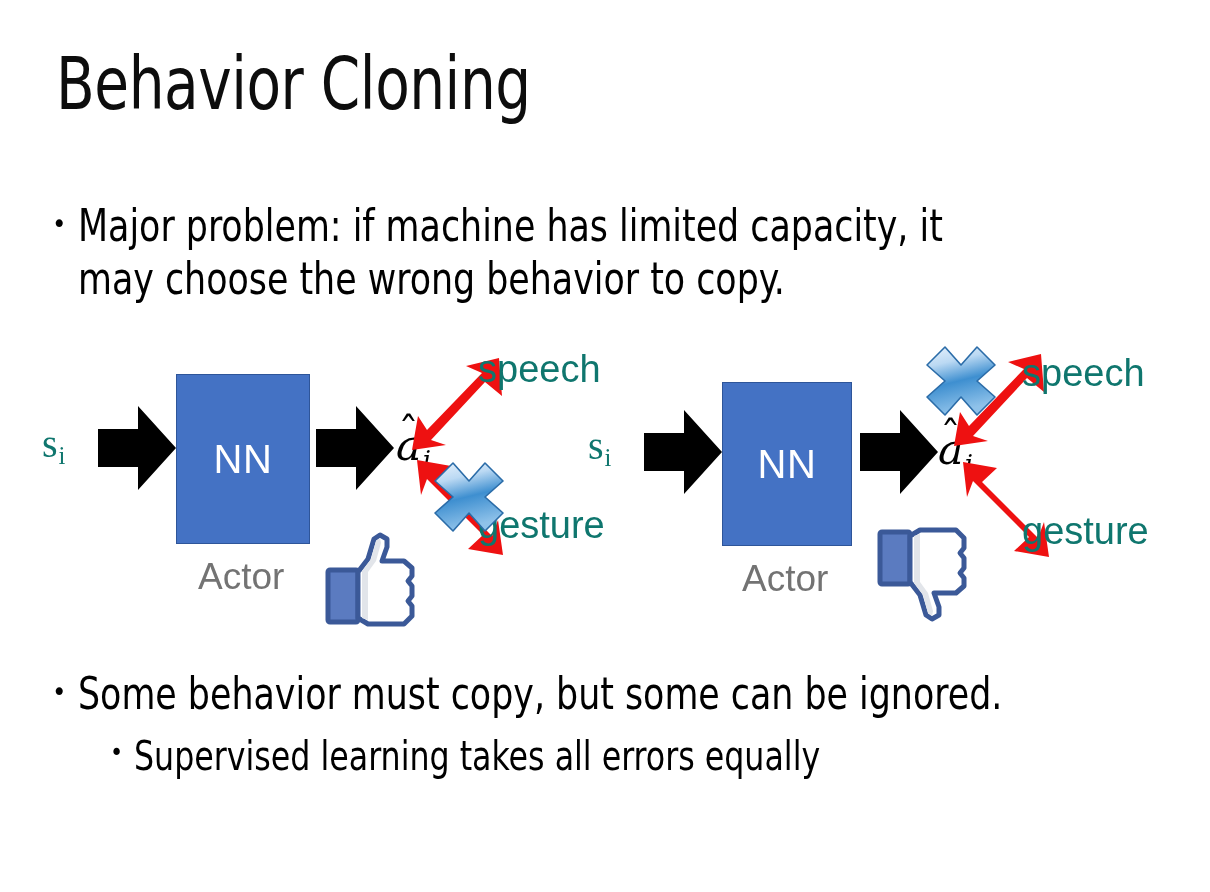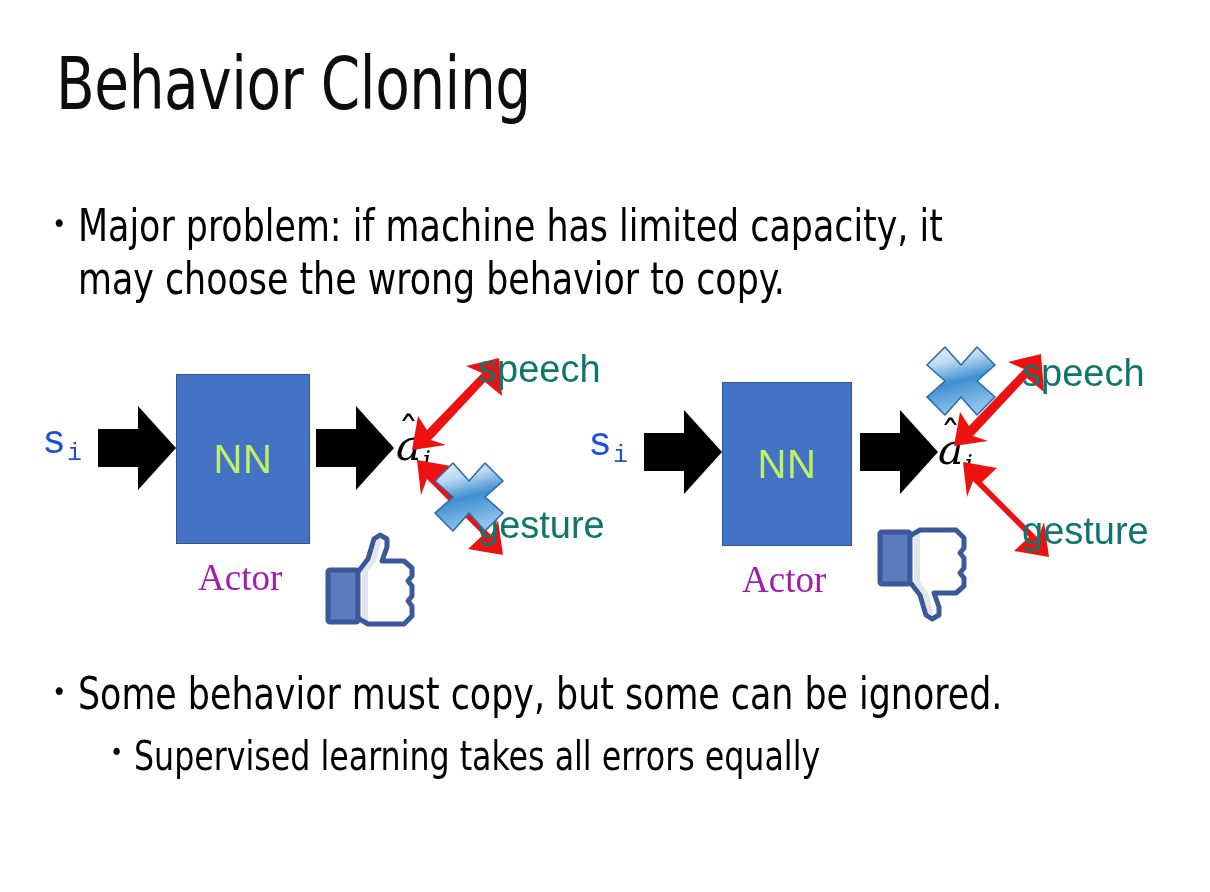--- a/index.html
+++ b/index.html
@@ -86,23 +86,23 @@
   .diagram {
     position: absolute;
     top: 340px;
     height: 290px;
   }
   #diagram-left  { left: 20px;  width: 600px; }
   #diagram-right { left: 570px; width: 620px; }
 
   .state-label {
     position: absolute;
-    font-family: Liberation Mono, monospace;
+    font-family: Liberation Serif, serif;
     font-size: 40px;
-    color: #1d4ed8;
+    color: #0f766e;
     white-space: nowrap;
   }
   .state-label .sub {
     font-size: 0.62em;
     vertical-align: -0.28em;
     padding-left: 1px;
   }
 
   .arrow-black {
     position: absolute;
@@ -111,31 +111,31 @@
   }
 
   .nn-box {
     position: absolute;
     background: #4472C4;
     border: 1.5px solid #2E5599;
     box-sizing: border-box;
     display: flex;
     align-items: center;
     justify-content: center;
-    color: #bef264;
+    color: #ffffff;
     font-family: "Liberation Sans", sans-serif;
     font-size: 40px;
     letter-spacing: 0.5px;
   }
 
   .actor-label {
     position: absolute;
-    font-family: Liberation Serif, serif;
+    font-family: Liberation Sans, sans-serif;
     font-size: 37px;
-    color: #a21caf;
+    color: #737373;
     white-space: nowrap;
   }
 
   .action-label {
     position: absolute;
     font-family: "DejaVu Serif", "Liberation Serif", serif;
     font-style: italic;
     font-size: 43px;
     color: #000000;
     white-space: nowrap;

